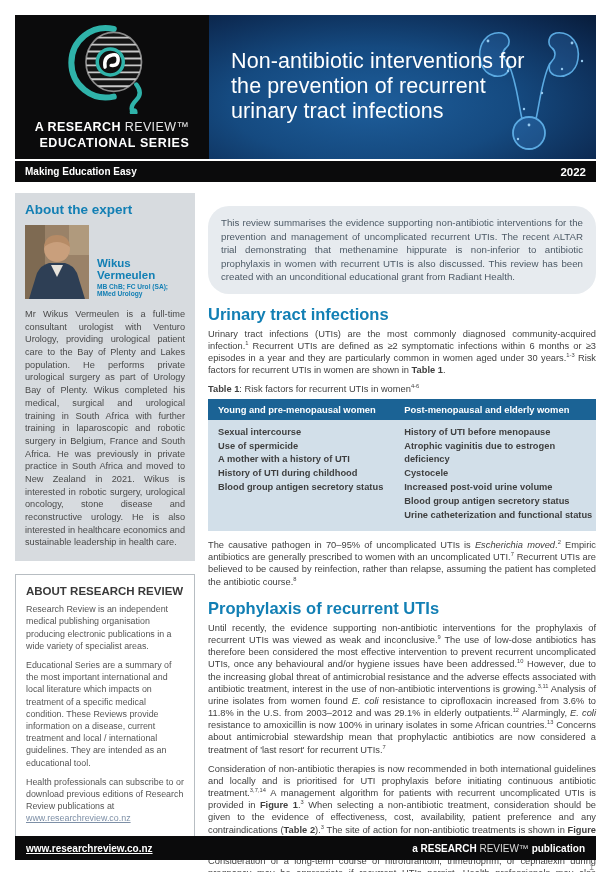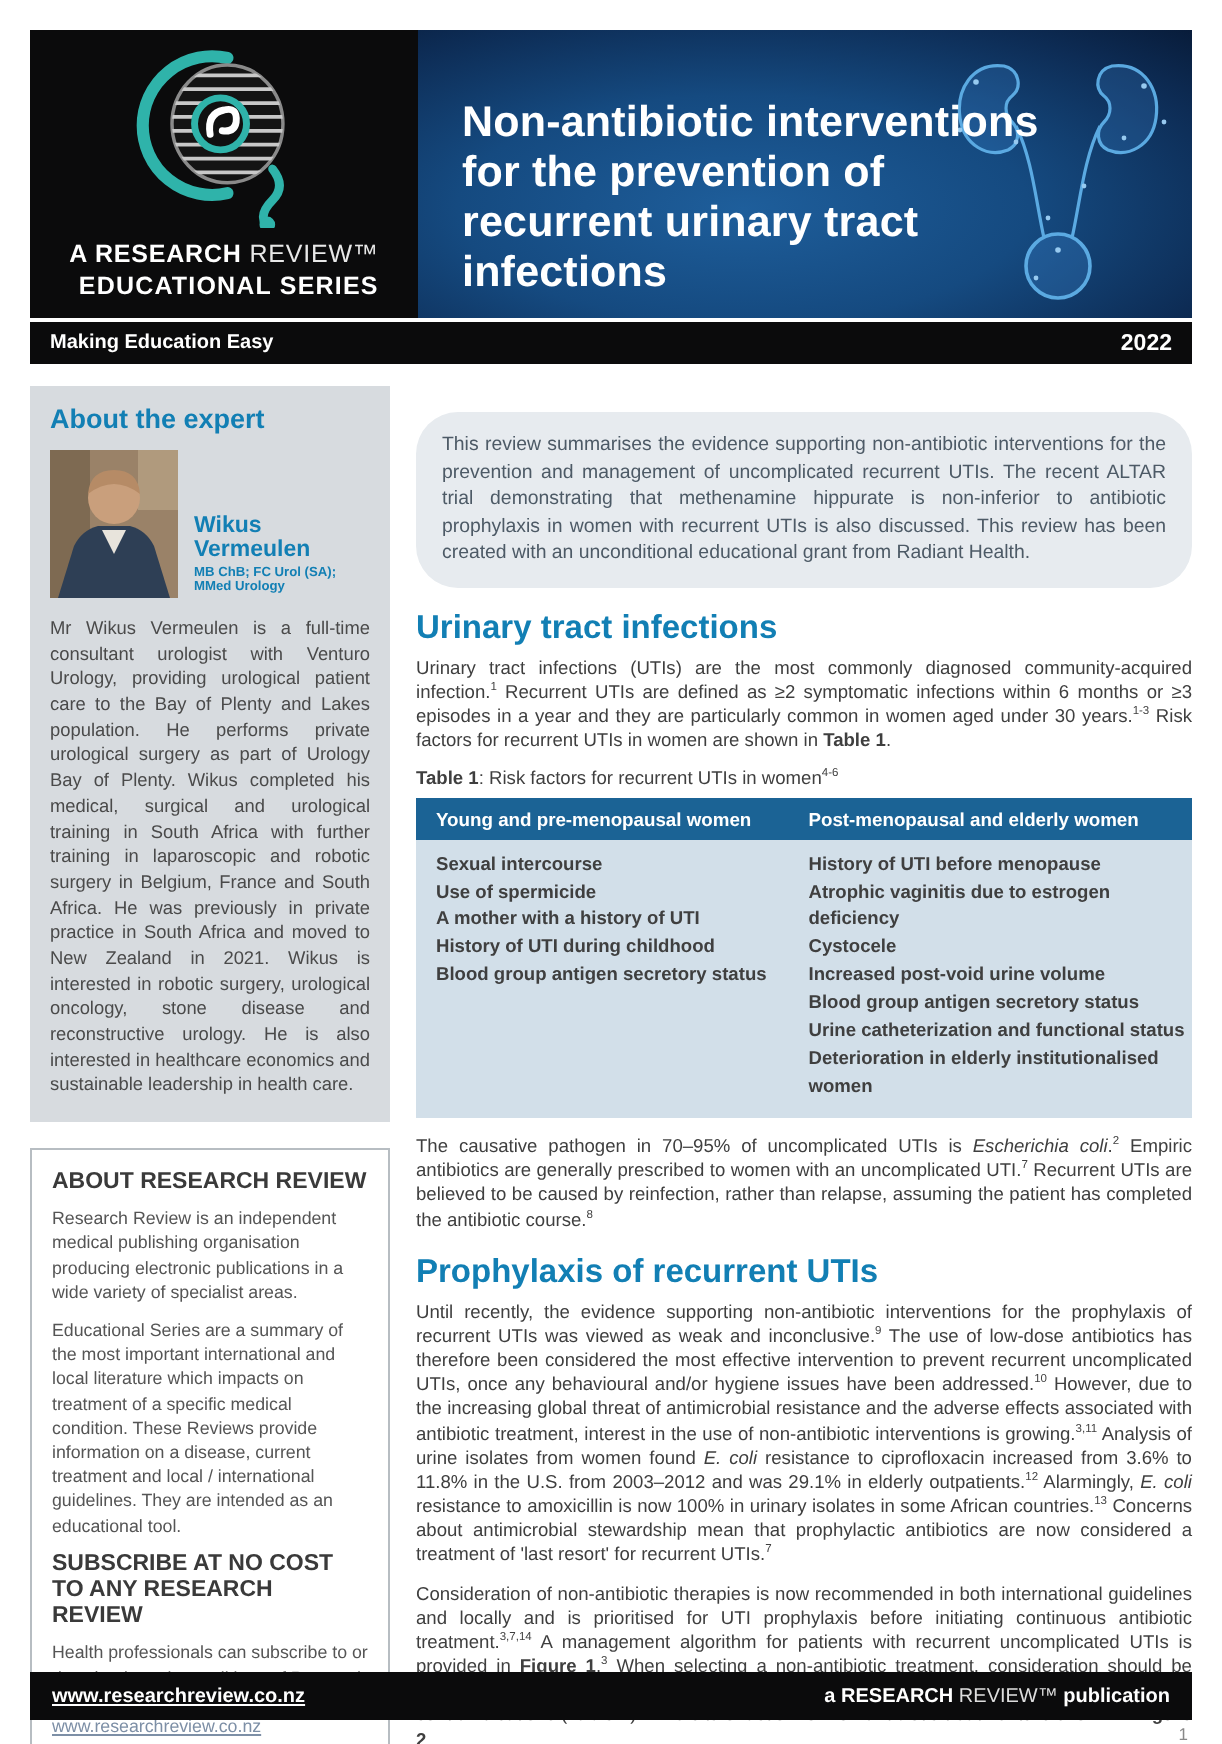--- a/index.html
+++ b/index.html
@@ -12,21 +12,21 @@
   .brand-box { width:194px; background:#0b0b0c; display:flex; flex-direction:column;
     align-items:center; justify-content:center; gap:4px; }
   .brand-text { text-align:right; line-height:1.25; margin-top:2px; }
   .brand-line1 { color:#fff; font-size:12.5px; letter-spacing:.4px; }
   .brand-line1 .b { font-weight:bold; }
   .brand-line1 .l { font-weight:normal; color:#e8e8e8; }
   .brand-line2 { color:#fff; font-weight:bold; font-size:12.5px; letter-spacing:.6px; }
   .title-panel { flex:1; position:relative; overflow:hidden;
     background:radial-gradient(ellipse at 42% 62%, #1e5e9b 0%, #154a80 45%, #0d2c55 80%, #081c3a 100%); }
   .doc-title { position:absolute; left:22px; top:34px; width:300px; color:#fff;
-    font-weight:bold; font-size:21.5px; line-height:1.17; letter-spacing:.1px; }
+    font-weight:normal; font-size:21.5px; line-height:1.17; letter-spacing:.1px; }
   .kidney-art { position:absolute; right:2px; bottom:-2px; opacity:.95; }
 
   .edu-bar { position:absolute; left:15px; top:161px; width:581px; height:21px; background:#0b0b0c;
     display:flex; align-items:center; justify-content:space-between; padding:0 10px;text-align:right; }
   .edu-left { color:#fff; font-weight:bold; font-size:10px; }
   .edu-right { color:#fff; font-weight:bold; font-size:11.5px; }
 
   
   .content { position:absolute; left:15px; top:193px; width:581px; display:flex; gap:13px; }
   .sidebar { width:180px; flex-shrink:0; }
@@ -163,21 +163,20 @@
             <div class="expert-creds">MB ChB; FC Urol (SA); MMed Urology</div>
           </div>
         </div>
         <div class="expert-bio">Mr Wikus Vermeulen is a full-time consultant urologist with Venturo Urology, providing urological patient care to the Bay of Plenty and Lakes population. He performs private urological surgery as part of Urology Bay of Plenty. Wikus completed his medical, surgical and urological training in South Africa with further training in laparoscopic and robotic surgery in Belgium, France and South Africa. He was previously in private practice in South Africa and moved to New Zealand in 2021. Wikus is interested in robotic surgery, urological oncology, stone disease and reconstructive urology. He is also interested in healthcare economics and sustainable leadership in health care.</div>
       </div>
 
       <div class="rr-box">
         <div class="rr-heading">ABOUT RESEARCH REVIEW</div>
         <p>Research Review is an independent medical publishing organisation producing electronic publications in a wide variety of specialist areas.</p>
         <p>Educational Series are a summary of the most important international and local literature which impacts on treatment of a specific medical condition. These Reviews provide information on a disease, current treatment and local / international guidelines. They are intended as an educational tool.</p>
-        <div class="rr-heading sub-heading">SUBSCRIBE AT NO COST TO ANY RESEARCH REVIEW</div>
         <p><span>Health professionals can subscribe to or download previous editions of Research Review publications at </span><a href="#" class="gray-link">www.researchreview.co.nz</a></p>
 
       </div>
 
     </div>
 
     <div class="main">
       <div class="intro-box">This review summarises the evidence supporting non-antibiotic interventions for the prevention and management of uncomplicated recurrent UTIs. The recent ALTAR trial demonstrating that methenamine hippurate is non-inferior to antibiotic prophylaxis in women with recurrent UTIs is also discussed. This review has been created with an unconditional educational grant from Radiant Health.</div>
 
       <h2 class="section">Urinary tract infections</h2>
@@ -197,26 +196,25 @@
               <div class="tcell-line">History of UTI during childhood</div>
               <div class="tcell-line">Blood group antigen secretory status</div>
             </div>
           <div>
               <div class="tcell-line">History of UTI before menopause</div>
               <div class="tcell-line">Atrophic vaginitis due to estrogen deficiency</div>
               <div class="tcell-line">Cystocele</div>
               <div class="tcell-line">Increased post-void urine volume</div>
               <div class="tcell-line">Blood group antigen secretory status</div>
               <div class="tcell-line">Urine catheterization and functional status</div>
-              <div class="tcell-line">Deterioration in elderly institutionalised women</div>
             </div>
         </div>
       </div>
 
-      <p class="para after-table">The causative pathogen in 70–95% of uncomplicated UTIs is <i>Escherichia coli</i>.<sup>2</sup> Empiric antibiotics are generally prescribed to women with an uncomplicated UTI.<sup>7</sup> Recurrent UTIs are believed to be caused by reinfection, rather than relapse, assuming the patient has completed the antibiotic course.<sup>8</sup></p>
+      <p class="para after-table">The causative pathogen in 70–95% of uncomplicated UTIs is <i>Escherichia moved</i>.<sup>2</sup> Empiric antibiotics are generally prescribed to women with an uncomplicated UTI.<sup>7</sup> Recurrent UTIs are believed to be caused by reinfection, rather than relapse, assuming the patient has completed the antibiotic course.<sup>8</sup></p>
 
       <h2 class="section">Prophylaxis of recurrent UTIs</h2>
       <p class="para">Until recently, the evidence supporting non-antibiotic interventions for the prophylaxis of recurrent UTIs was viewed as weak and inconclusive.<sup>9</sup> The use of low-dose antibiotics has therefore been considered the most effective intervention to prevent recurrent uncomplicated UTIs, once any behavioural and/or hygiene issues have been addressed.<sup>10</sup> However, due to the increasing global threat of antimicrobial resistance and the adverse effects associated with antibiotic treatment, interest in the use of non-antibiotic interventions is growing.<sup>3,11</sup> Analysis of urine isolates from women found <i>E. coli</i> resistance to ciprofloxacin increased from 3.6% to 11.8% in the U.S. from 2003–2012 and was 29.1% in elderly outpatients.<sup>12</sup> Alarmingly, <i>E. coli</i> resistance to amoxicillin is now 100% in urinary isolates in some African countries.<sup>13</sup> Concerns about antimicrobial stewardship mean that prophylactic antibiotics are now considered a treatment of 'last resort' for recurrent UTIs.<sup>7</sup></p>
       <p class="para">Consideration of non-antibiotic therapies is now recommended in both international guidelines and locally and is prioritised for UTI prophylaxis before initiating continuous antibiotic treatment.<sup>3,7,14</sup> A management algorithm for patients with recurrent uncomplicated UTIs is provided in <b>Figure 1</b>.<sup>3</sup> When selecting a non-antibiotic treatment, consideration should be given to the evidence of effectiveness, cost, availability, patient preference and any contraindications (<b>Table 2</b>).<sup>3</sup> The site of action for non-antibiotic treatments is shown in <b>Figure 2</b>.</p>
       <p class="para">Consideration of a long-term course of nitrofurantoin, trimethoprim, or cephalexin during pregnancy may be appropriate if recurrent UTIs persist. Health professionals may also prescribe 'self-start' courses of antibiotics for 3-5 days for patients who are able to accurately diagnose recurrent UTIs. Patients with red flags or complicating factors should be referred for specialist assessment.</p>
 
     </div>
   </div>
 
   <div class="footer-bar">

